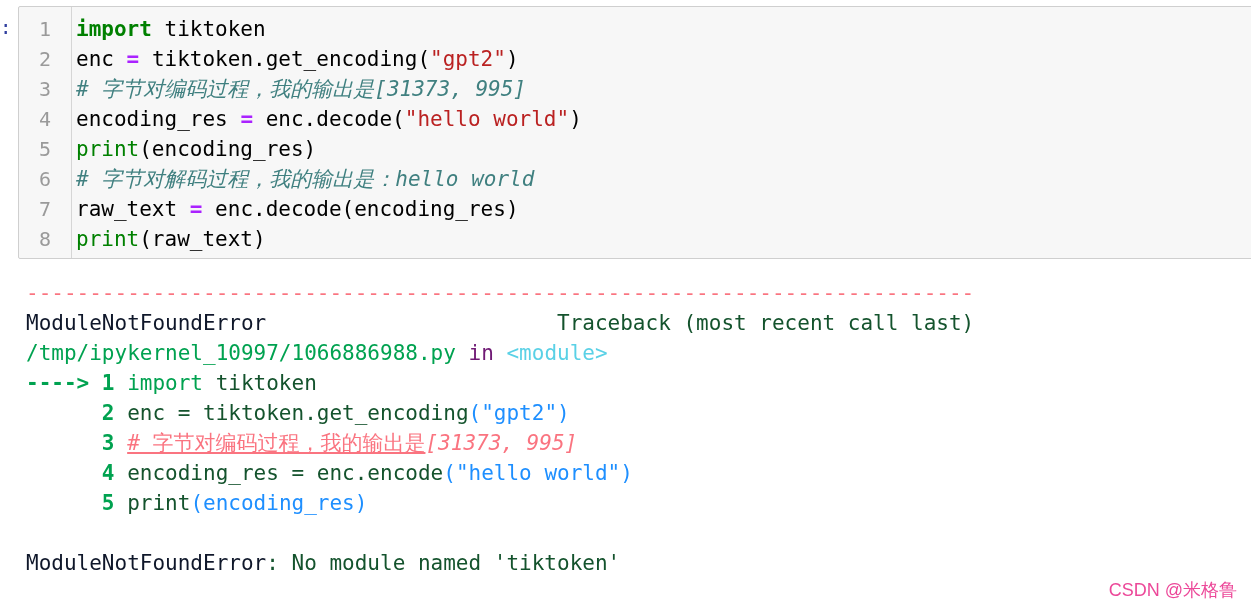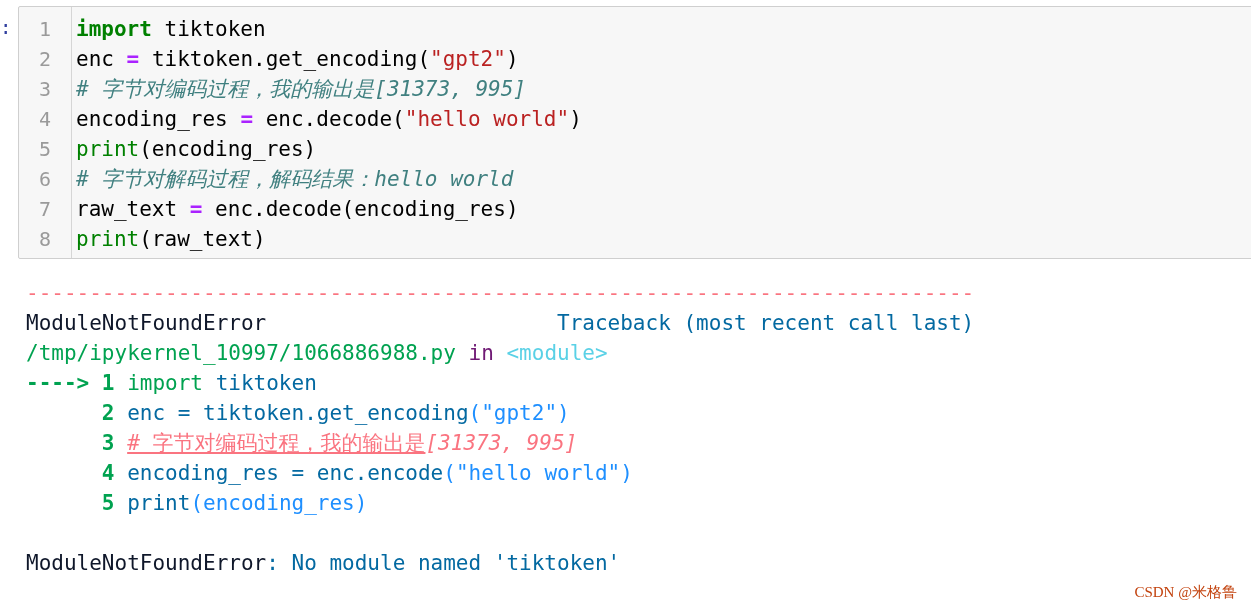--- a/index.html
+++ b/index.html
@@ -103,52 +103,52 @@
   .tb-blank { height: 30px; }
 
   .tb-sep   { color: #fa7480; letter-spacing: 0px; }
   .tb-err   { color: #0f172a; }
   .tb-path  { color: #00a250; }
   .tb-in    { color: #701a75; }
   .tb-scope { color: #5ad1e6; }
   .tb-arrow { color: #00a250; font-weight: bold; }
   .tb-lno   { color: #00a250; font-weight: bold; }
   .tb-kw    { color: #00a250; }
-  .tb-plain { color: #0369a1; margin-top: 17px; }
+  .tb-plain { color: #14532d; margin-top: 17px; }
   .tb-str   { color: #1e8fff; }
   .tb-punct { color: #1e8fff; }
   .tb-cmt   { color: #fa7480; text-decoration: underline; }
   .tb-num   { color: #fa7480; font-style: italic; }
 
   
   #watermark {
     position: absolute;
     right: 14px;
     bottom: 4px;
-    color: #c2410c;
-    font-size: 15px;
-    font-family: Liberation Serif, serif;
+    color: #ec4899;
+    font-size: 18px;
+    font-family: Liberation Sans, sans-serif;
     user-select: none;
     white-space: nowrap;
   }
 </style>
 </head>
 <body>
 
 <div id="prompt-marker">:</div>
 
 <div id="code-cell">
   <div id="code-gutter-rule"></div>
   <div id="code-lines">
       <div class="code-line"><span class="ln">1</span><span class="code-src"><span class="t-kw">import</span><span class="t-plain"> tiktoken</span></span></div>
       <div class="code-line"><span class="ln">2</span><span class="code-src"><span class="t-plain">enc </span><span class="t-op">=</span><span class="t-plain"> tiktoken.get_encoding(</span><span class="t-str">"gpt2"</span><span class="t-plain">)</span></span></div>
       <div class="code-line"><span class="ln">3</span><span class="code-src"><span class="t-cmt"># 字节对编码过程，我的输出是[31373, 995]</span></span></div>
       <div class="code-line"><span class="ln">4</span><span class="code-src"><span class="t-plain">encoding_res </span><span class="t-op">=</span><span class="t-plain"> enc.decode(</span><span class="t-str">"hello world"</span><span class="t-plain">)</span></span></div>
       <div class="code-line"><span class="ln">5</span><span class="code-src"><span class="t-builtin">print</span><span class="t-plain">(encoding_res)</span></span></div>
-      <div class="code-line"><span class="ln">6</span><span class="code-src"><span class="t-cmt"># 字节对解码过程，解码结果：hello world</span></span></div>
+      <div class="code-line"><span class="ln">6</span><span class="code-src"><span class="t-cmt"># 字节对解码过程，我的输出是：hello world</span></span></div>
       <div class="code-line"><span class="ln">7</span><span class="code-src"><span class="t-plain">raw_text </span><span class="t-op">=</span><span class="t-plain"> enc.decode(encoding_res)</span></span></div>
       <div class="code-line"><span class="ln">8</span><span class="code-src"><span class="t-builtin">print</span><span class="t-plain">(raw_text)</span></span></div>
     </div>
 </div>
 
 <div id="traceback"><div class="tb-line"><span class="tb-sep">---------------------------------------------------------------------------</span></div><div class="tb-line"><span class="tb-err">ModuleNotFoundError</span><span class="tb-plain">                       </span><span class="tb-plain">Traceback (most recent call last)</span></div><div class="tb-line"><span class="tb-path">/tmp/ipykernel_10997/1066886988.py</span><span class="tb-in"> in </span><span class="tb-scope">&lt;module&gt;</span></div><div class="tb-line"><span class="tb-arrow">----&gt; </span><span class="tb-lno">1 </span><span><span class="tb-kw">import</span><span class="tb-plain"> tiktoken</span></span></div><div class="tb-line"><span class="tb-arrow">      </span><span class="tb-lno">2 </span><span><span class="tb-plain">enc = tiktoken.get_encoding</span><span class="tb-punct">(</span><span class="tb-str">"gpt2"</span><span class="tb-punct">)</span></span></div><div class="tb-line"><span class="tb-arrow">      </span><span class="tb-lno">3 </span><span><span class="tb-cmt"># 字节对编码过程，我的输出是</span><span class="tb-num">[31373, 995]</span></span></div><div class="tb-line"><span class="tb-arrow">      </span><span class="tb-lno">4 </span><span><span class="tb-plain">encoding_res = enc.encode</span><span class="tb-punct">(</span><span class="tb-str">"hello world"</span><span class="tb-punct">)</span></span></div><div class="tb-line"><span class="tb-arrow">      </span><span class="tb-lno">5 </span><span><span class="tb-plain">print</span><span class="tb-punct">(encoding_res)</span></span></div><div class="tb-blank"></div><div class="tb-line"><span class="tb-err">ModuleNotFoundError</span><span class="tb-plain">: No module named 'tiktoken'</span></div></div>
 
 <div id="watermark">CSDN @米格鲁</div>
 
 </body></html>

